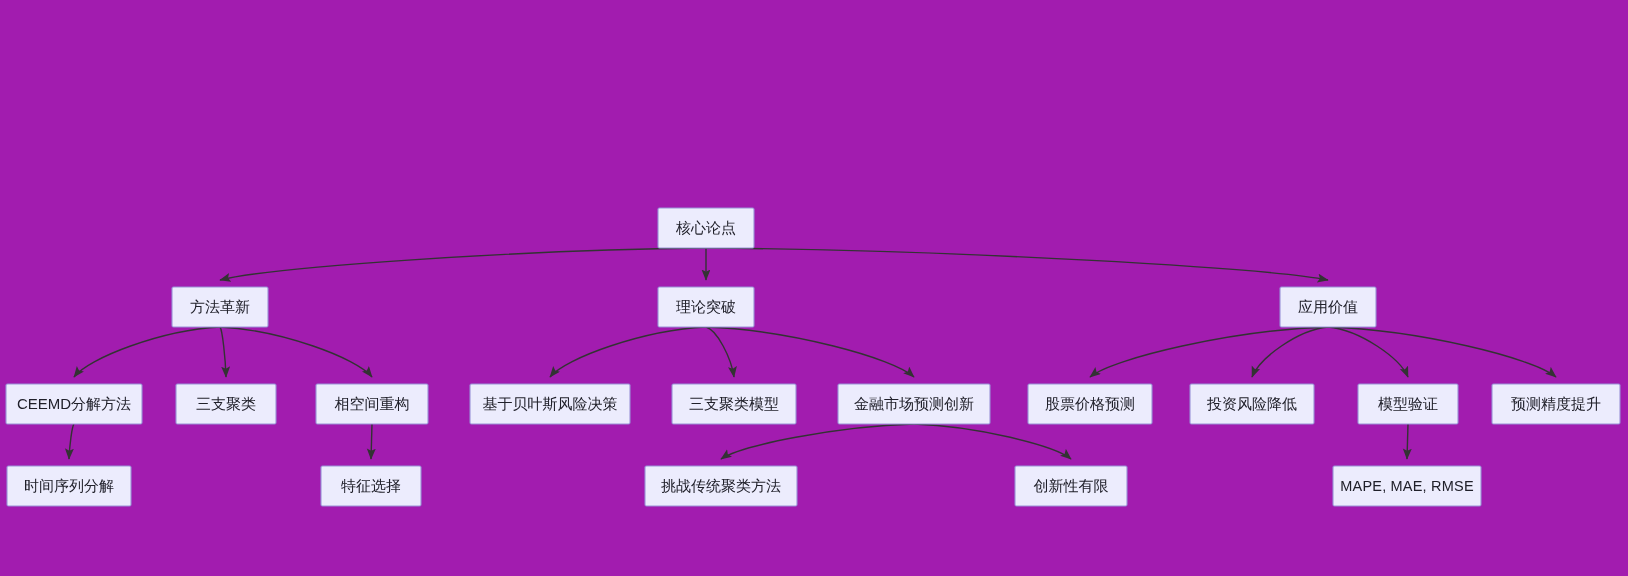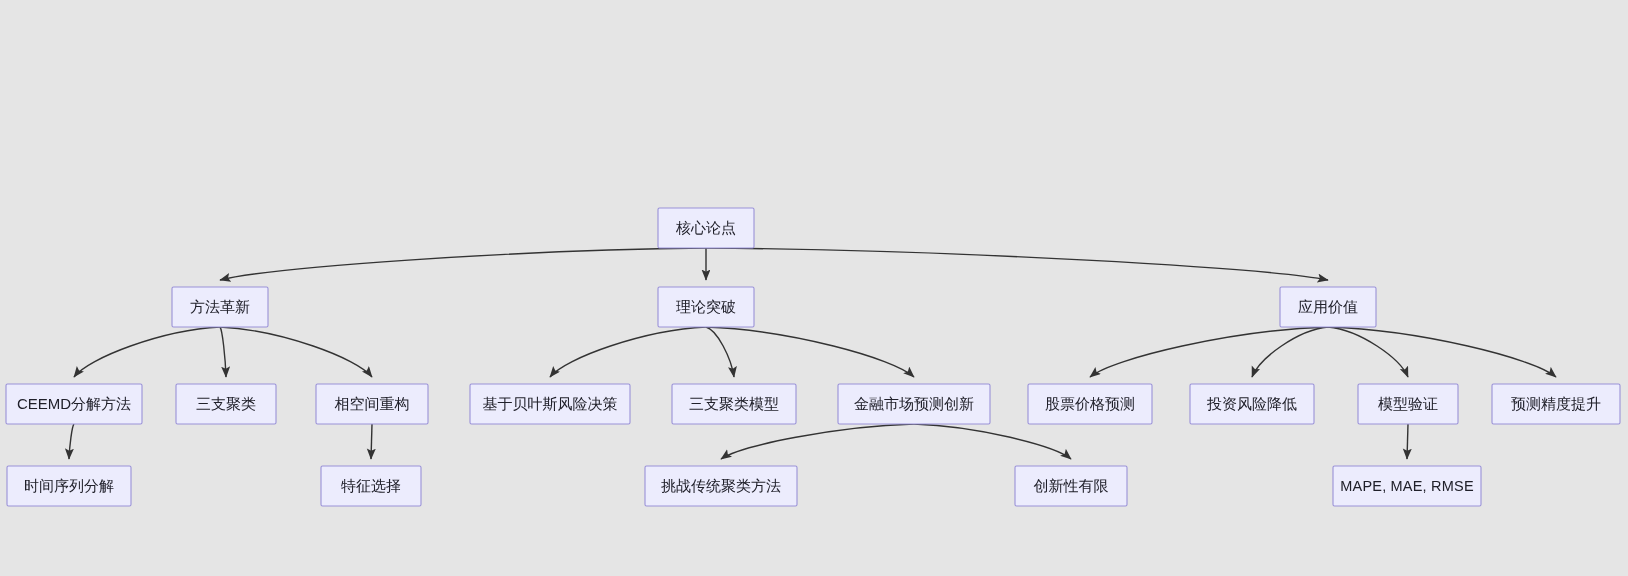--- a/index.html
+++ b/index.html
@@ -10,21 +10,21 @@
   body {
     width: 1628px;
     height: 576px;
     font-family: "Liberation Sans", "DejaVu Sans", sans-serif;
     overflow: hidden;
   }
   #diagram-root {
     position: relative;
     width: 1628px;
     height: 576px;
-    background: #e5e5e5;
+    background: #a21caf;
   }
   svg.flow-svg {
     position: absolute;
     left: 0;
     top: 0;
     width: 1628px;
     height: 576px;
     display: block;
   }
   .edge-path {

